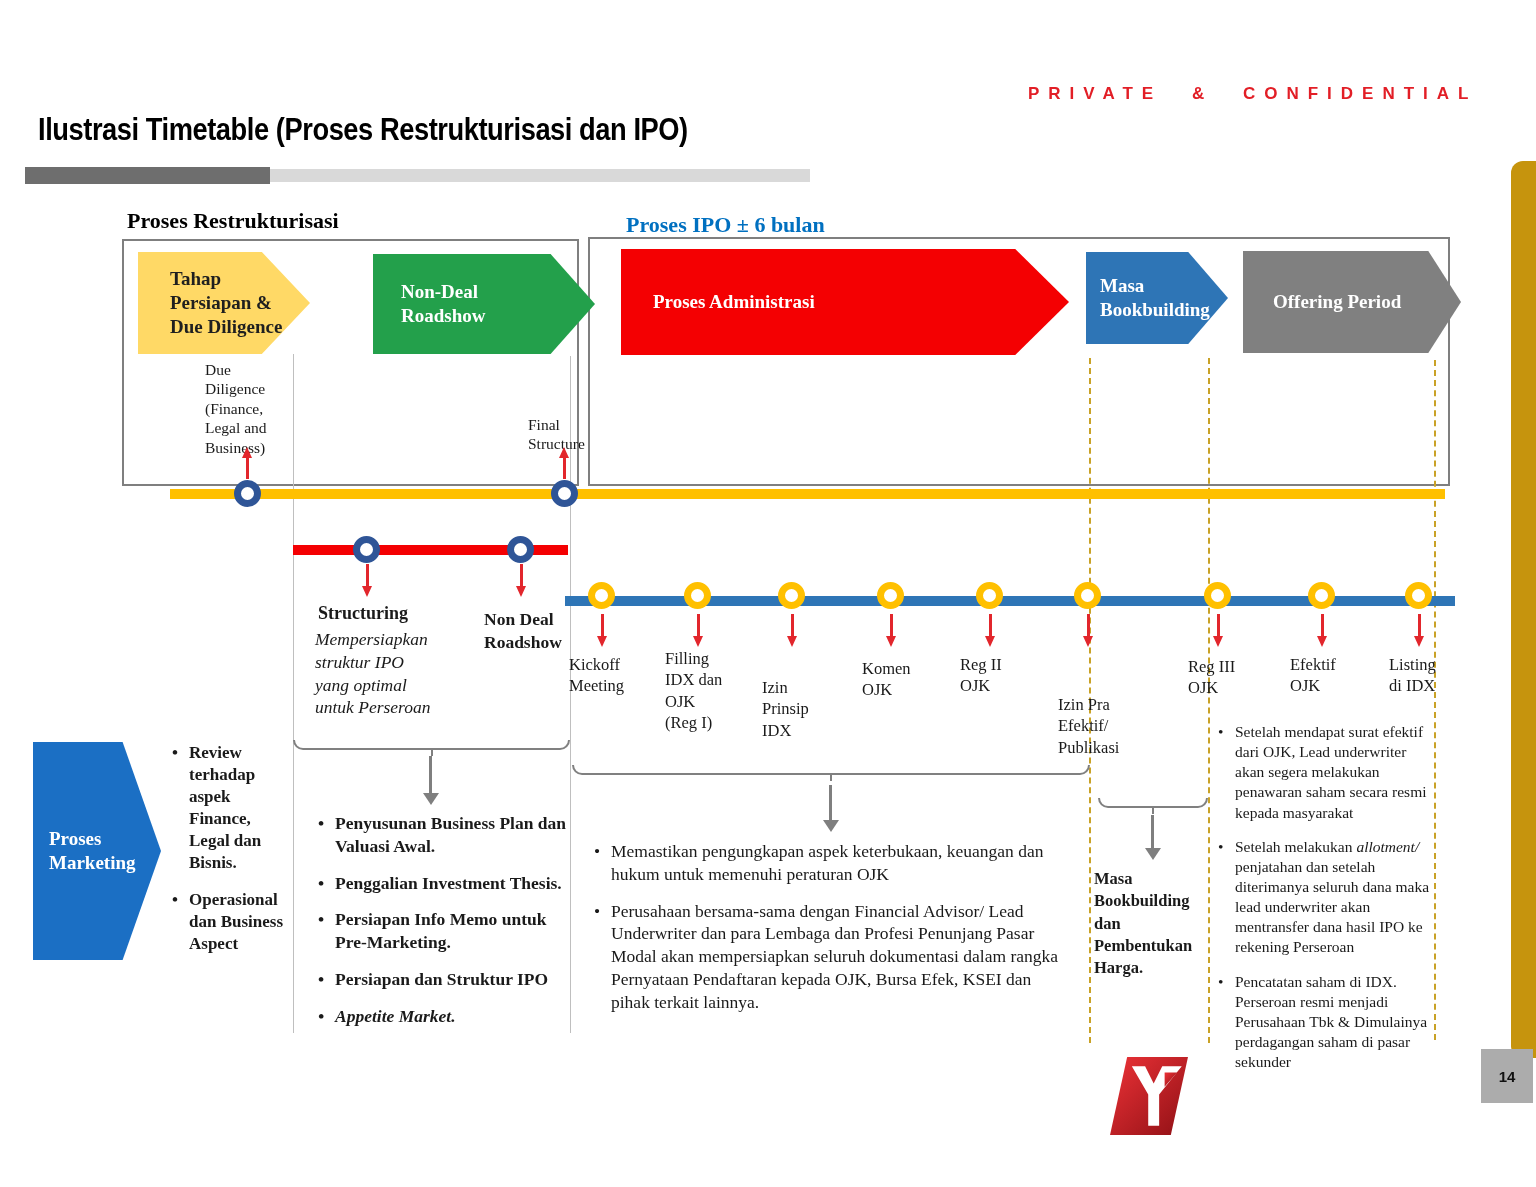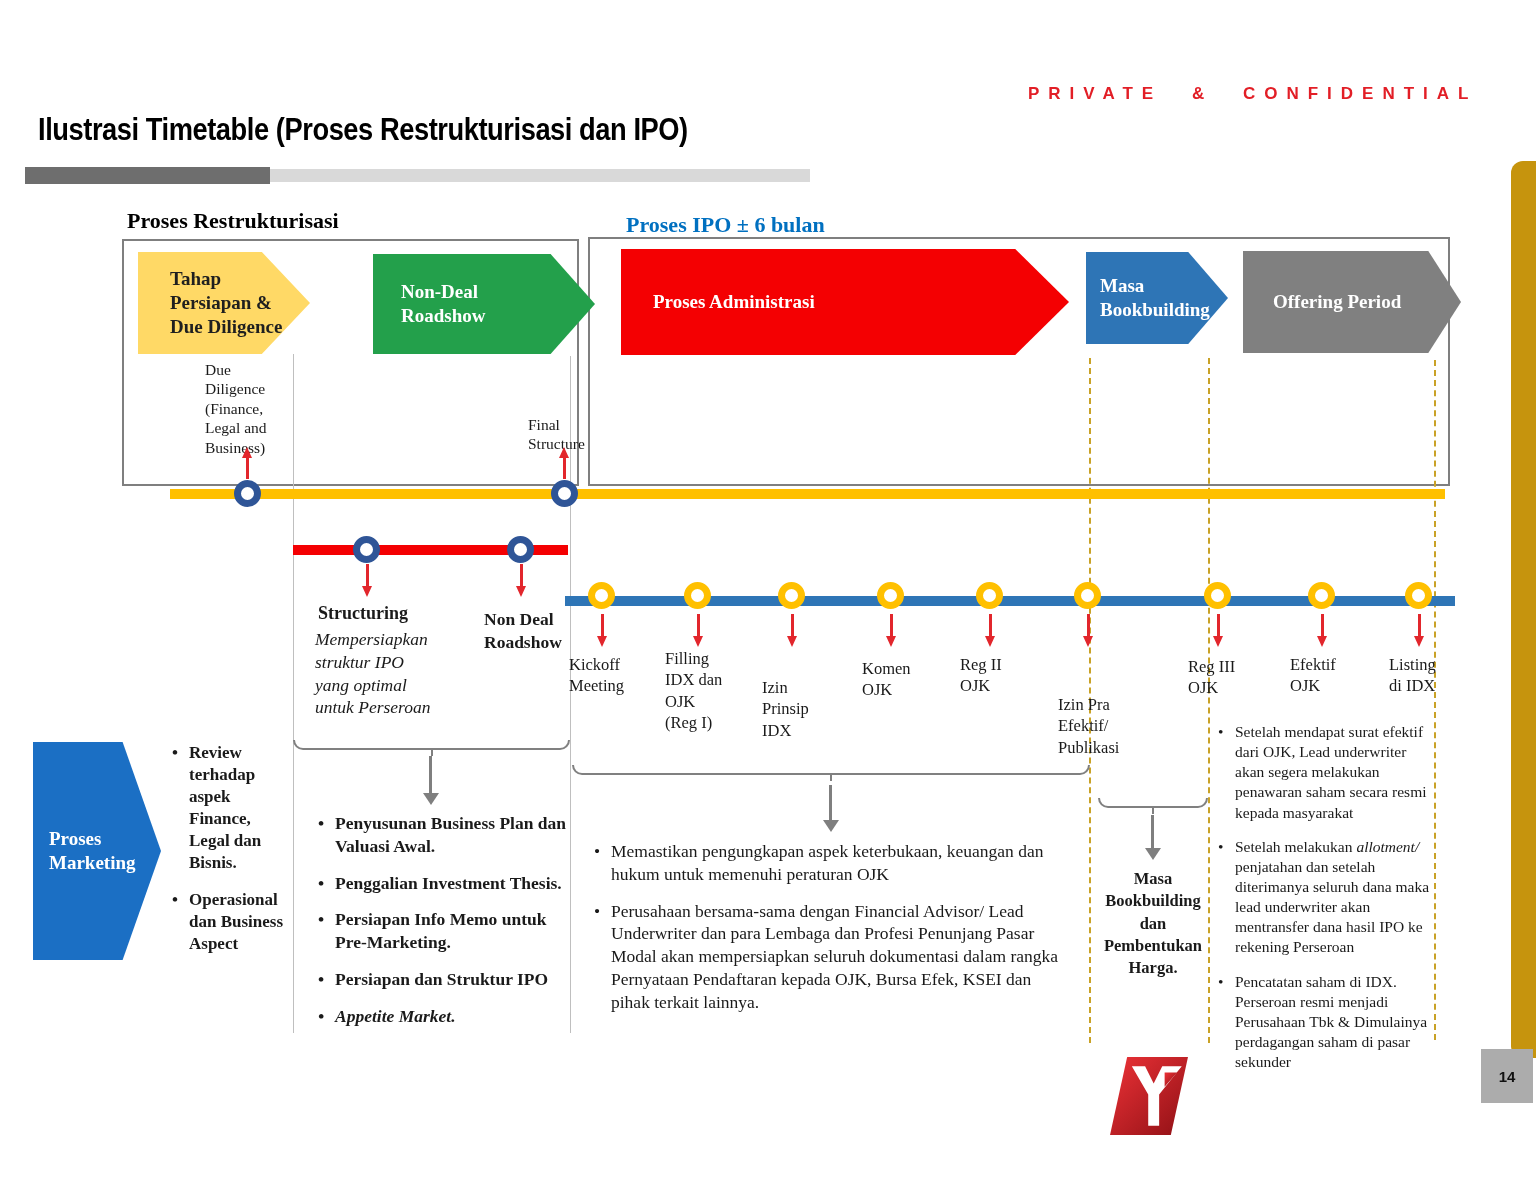--- a/index.html
+++ b/index.html
@@ -84,21 +84,21 @@
   ul.blist{list-style:none;margin:0;padding:0;}
   ul.blist li{position:relative;padding-left:19px;margin-bottom:14px;line-height:1.3;}
   ul.blist li::before{content:'\2022';position:absolute;left:2px;top:0;}
   .bold-list{font-weight:700;font-size:17px;}
   .mid-list{font-weight:700;font-size:17.5px;}
   .mid-list li{margin-bottom:16px;}
   .reg-list{font-weight:400;font-size:17.5px;}
   .right-list{font-weight:400;font-size:15.5px;}
   .right-list li{margin-bottom:13px;}
   li.it, .it{font-style:italic;}
-  .bb-note{font-size:16.5px;font-weight:700;text-align:center;line-height:1.35;}
+  .bb-note{font-size:16.5px;font-weight:700;line-height:1.35;}
 
   
   .logo{left:1110px;top:1057px;display:flex;align-items:center;gap:10px;}
   .logo-text{font-family:"Liberation Sans",sans-serif;font-weight:700;line-height:.92;letter-spacing:-1px;}
   .logo-l1{font-size:38px;color:#1b1b1b;}
   .logo-l2{font-size:38px;color:#D7262C;}
 </style>
 </head>
 <body>
 

